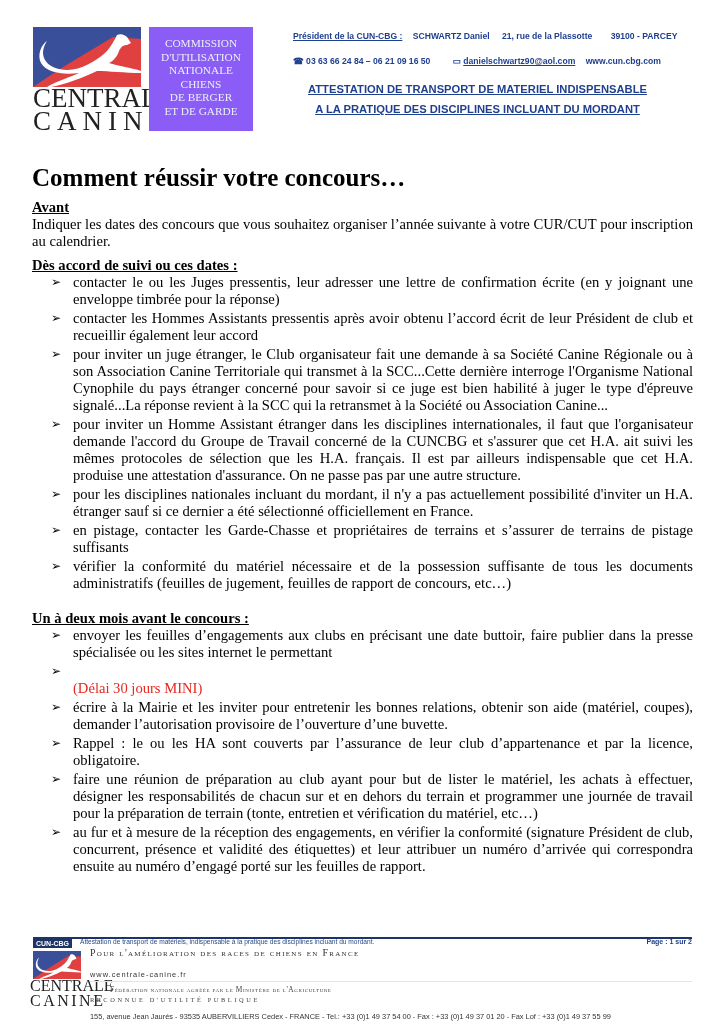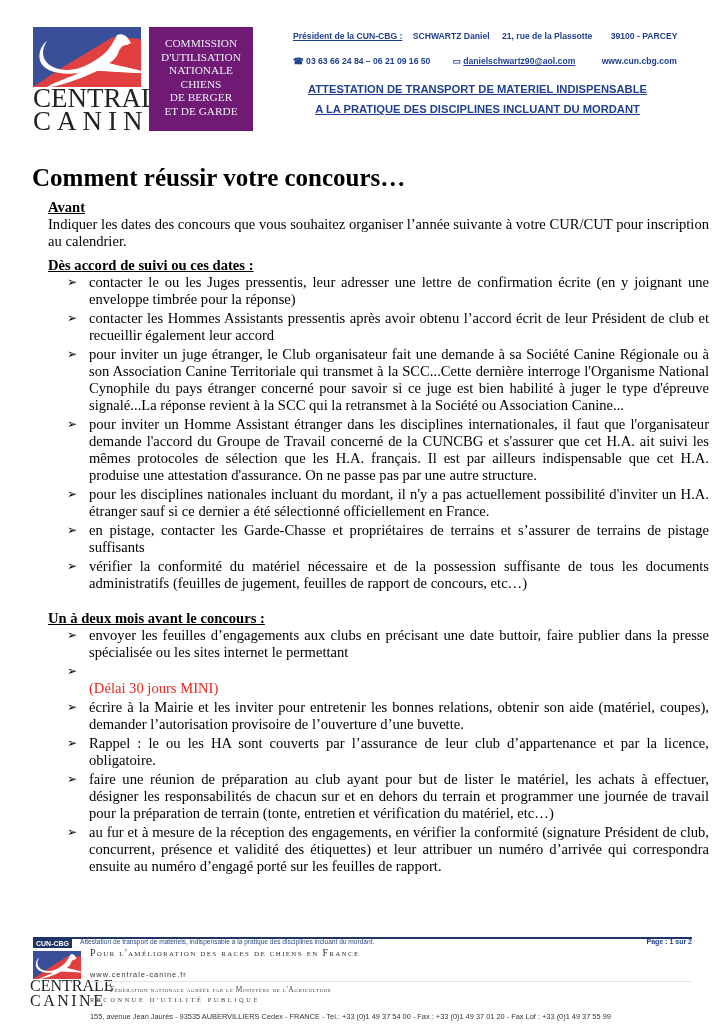--- a/index.html
+++ b/index.html
@@ -5,35 +5,35 @@
   html, body { margin:0; padding:0; background:#ffffff; }
   body { width:725px; height:1024px; position:relative; overflow:hidden; font-family:"Liberation Serif", serif; color:#000; }
   .abs { position:absolute; }
 
   
   .logo { left:33px; top:27px; width:220px; height:105px; }
   .logo-flag { position:absolute; left:0; top:0; width:108px; height:60px; }
   .logo-word { position:absolute; left:0; top:60px; width:112px; font-family:"Liberation Serif", serif; color:#222; letter-spacing:0; line-height:23px; }
   .logo-word .w1 { font-size:27px; display:block; }
   .logo-word .w2 { font-size:27px; letter-spacing:6px; display:block; }
-  .logo-box { position:absolute; left:116px; top:0; width:104px; height:104px; background:#701a75; color:#e9f1f4; font-family:"Liberation Serif", serif; font-size:11.3px; text-align:center; line-height:13.6px; padding-top:10px; box-sizing:border-box; text-transform:uppercase; }
+  .logo-box { position:absolute; left:116px; top:0; width:104px; height:104px; background:#8b5cf6; color:#e9f1f4; font-family:"Liberation Serif", serif; font-size:11.3px; text-align:center; line-height:13.6px; padding-top:10px; box-sizing:border-box; text-transform:uppercase; }
 
   
   .hdr { font-family:"Liberation Sans", sans-serif; font-weight:bold; color:#1f3f8f; font-size:8.6px; }
   .hdr-line1 { left:293px; top:31px; width:380px; white-space:nowrap; }
   .hdr-line1 .pres { text-decoration:underline; margin-right:8px; }
   .hdr-line1 .sp { margin-left:10px; }
   .hdr-line2 { left:293px; top:56px; width:380px; white-space:nowrap; }
   .hdr-line2 .mail { text-decoration:underline; }
   .hdr-title { left:280px; width:395px; text-align:center; font-family:"Liberation Sans", sans-serif; font-weight:bold; color:#1f3f8f; font-size:11.2px; text-decoration:underline; white-space:nowrap; }
   .t1 { top:83px; } .t2 { top:103px; }
 
   
   h1.title { position:absolute; left:32px; top:164px; margin:0; font-size:25px; font-weight:bold; font-family:"Liberation Serif", serif; }
-  .content { position:absolute; left:48px; top:199px; width:661px; font-size:14.6px; line-height:17px; text-align:justify; }
+  .content { position:absolute; left:32px; top:199px; width:661px; font-size:14.6px; line-height:17px; text-align:justify; }
   .sec { font-weight:bold; text-decoration:underline; margin:0; }
   .para { margin:0 0 7px 0; }
   ul.bul { list-style:none; margin:0; padding:0 0 0 41px; }
   ul.bul li { position:relative; margin:0 0 2px 0; }
   ul.bul li .arrow { position:absolute; left:-22px; top:0; font-size:12px; line-height:17px; }
   .red { color:#e8271f; }
   .gap { height:16px; }
 
   
   .foot-rule { left:33px; top:937px; width:659px; height:2px; background:#1f3466; }
@@ -78,21 +78,21 @@
   <span class="pres">Président de la CUN-CBG :</span>
   <span>SCHWARTZ Daniel</span>
   <span class="sp">21, rue de la Plassotte</span>
   <span class="sp" style="margin-left:16px">39100 - PARCEY</span>
 </div>
 <div class="abs hdr hdr-line2">
   <span>☎</span>
   <span>03 63 66 24 84 – 06 21 09 16 50</span>
   <span style="margin-left:20px">▭</span>
   <span class="mail">danielschwartz90@aol.com</span>
-  <span style="margin-left:24px">www.cun.cbg.com</span>
+  <span style="margin-left:8px">www.cun.cbg.com</span>
 </div>
 <div class="abs hdr-title t1">ATTESTATION DE TRANSPORT DE MATERIEL INDISPENSABLE</div>
 <div class="abs hdr-title t2">A LA PRATIQUE DES DISCIPLINES INCLUANT DU MORDANT</div>
 
 <h1 class="title">Comment réussir votre concours…</h1>
 
 <div class="content">
   <p class="sec">Avant</p>
   <p class="para">Indiquer les dates des concours que vous souhaitez organiser l’année suivante à votre CUR/CUT pour inscription au calendrier.</p>
 

